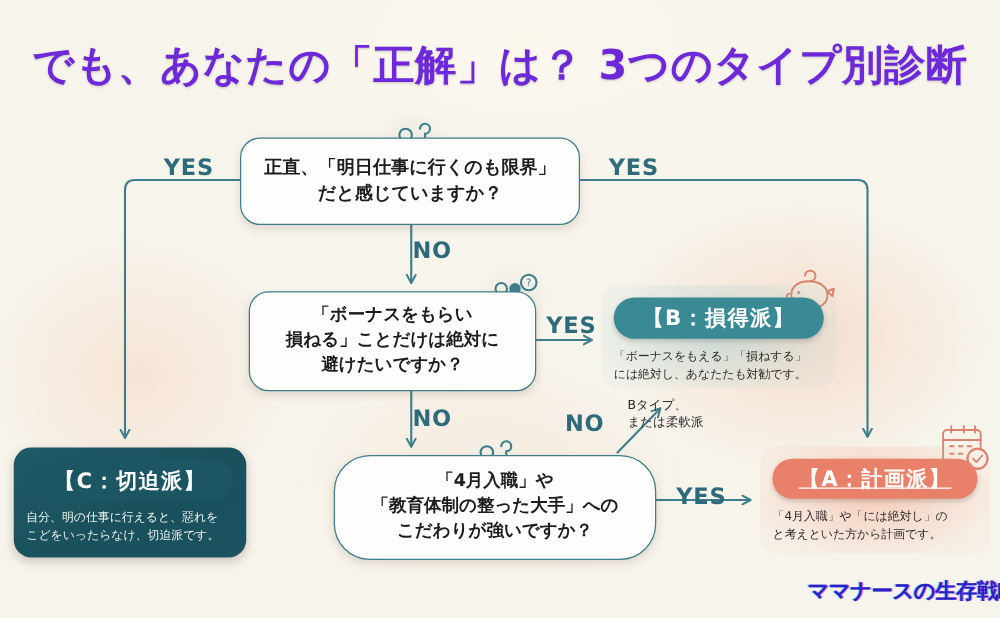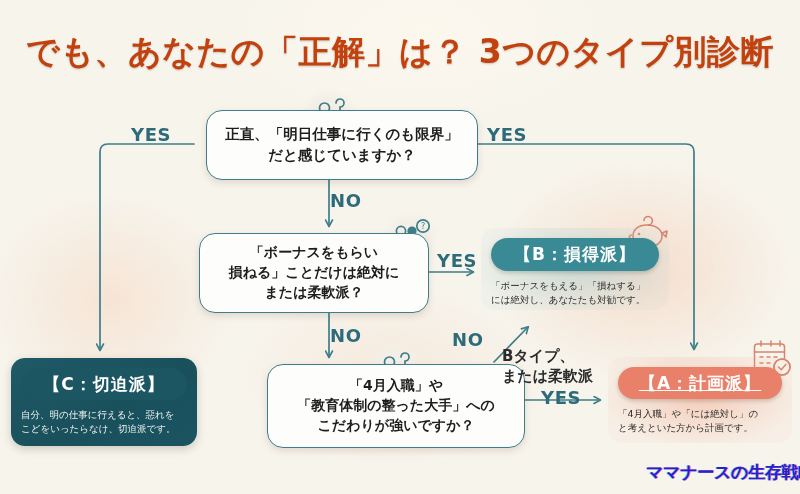--- a/index.html
+++ b/index.html
@@ -42,21 +42,21 @@
   }
 
   
   #title {
     position: absolute;
     left: 0; top: 30px;
     width: 800px;
     text-align: center;
     font-size: 33px;
     font-weight: bold;
-    color: #c2410c;
+    color: #6d28d9;
     letter-spacing: 0.5px;
     text-shadow: 0 1px 2px rgba(0,0,0,0.20);
     white-space: nowrap;
   }
 
   
   #wires {
     position: absolute;
     left: 0; top: 0;
     width: 800px; height: 494px;
@@ -73,23 +73,23 @@
     align-items: center;
     justify-content: center;
     text-align: center;
     color: #1d1d1d;
     font-weight: bold;
   }
   .qbox .qtext {
     line-height: 1.42;
     padding: 0 10px;
   }
-  #q1 { left: 206px; top: 110px; width: 270px; height: 68px; font-size: 14.5px; }
+  #q1 { left: 192px; top: 110px; width: 270px; height: 68px; font-size: 14.5px; }
   #q2 { left: 199px; top: 233px; width: 228px; height: 78px; font-size: 14px; }
-  #q3 { left: 267px; top: 364px; width: 256px; height: 82px; font-size: 14px; }
+  #q3 { left: 267px; top: 364px; width: 256px; height: 82px; font-size: 14px; border-radius: 29px; }
 
   
   .qicon {
     position: absolute;
     width: 58px; height: 50px;
     border-radius: 50% 50% 42% 42%;
     background: radial-gradient(closest-side, #f3efe6 60%, rgba(243,239,230,0) 100%);
     display: flex;
     align-items: center;
     justify-content: center;
@@ -109,25 +109,25 @@
   #lbl-yes-left  { left: 131px; top: 124px; }
   #lbl-yes-right { left: 487px; top: 124px; }
   #lbl-no-1      { left: 330px; top: 190px; }
   #lbl-yes-2     { left: 437px; top: 250px; }
   #lbl-no-2      { left: 330px; top: 325px; }
   #lbl-no-3      { left: 452px; top: 329px; }
   #lbl-yes-3     { left: 541px; top: 387px; }
 
   #note-b {
     position: absolute;
-    left: 502px; top: 346px;
-    font-size: 15px;
+    left: 502px; top: 318px;
+    font-size: 10px;
     line-height: 1.35;
     color: #2b2b2b;
-    font-weight: 700;
+    font-weight: 400;
     white-space: pre-line;
   }
 
   
   .card {
     position: absolute;
     border-radius: 14px;
     padding: 10px 10px 11px 10px;
     box-sizing: border-box;
   }
@@ -246,21 +246,21 @@
       <path d="M3,29 C3,23.5 6,21 10,21 C14,21 17,23.5 17,29 Z"></path>
       <circle cx="21" cy="13" r="4.6" fill="#3d7e8a" stroke="none"></circle>
       <path d="M14,29 C14,23.5 17,21 21,21 C25,21 28,23.5 28,29 Z" fill="#3d7e8a" stroke="none"></path>
       <circle cx="32" cy="8" r="6.2"></circle>
       <text x="32" y="11" font-size="8" fill="#3d7e8a" stroke="none" text-anchor="middle" font-family="DejaVu Sans, sans-serif">?</text>
     </svg>
   </div>
   <div class="qbox" id="q2">
     <div class="qtext" style="white-space:pre-line;">「ボーナスをもらい
 損ねる」ことだけは絶対に
-または柔軟派？</div>
+避けたいですか？</div>
   </div>
 
   <div class="qicon" id="q3icon">
     <svg width="36" height="34" viewBox="0 0 36 34" xmlns="http://www.w3.org/2000/svg" fill="none" stroke="#3d7e8a" stroke-width="1.7" stroke-linecap="round">
       <circle cx="13.5" cy="12" r="5"></circle>
       <path d="M5.5,28 C5.5,22 9.5,19.5 13.5,19.5 C17.5,19.5 21.5,22 21.5,28 Z" fill="#3d7e8a" stroke="none"></path>
       <path d="M25,7 a4,4 0 1,1 4,4 v2.5"></path>
       <circle cx="29" cy="17.5" r="0.9" fill="#3d7e8a" stroke="none"></circle>
     </svg>
   </div>

